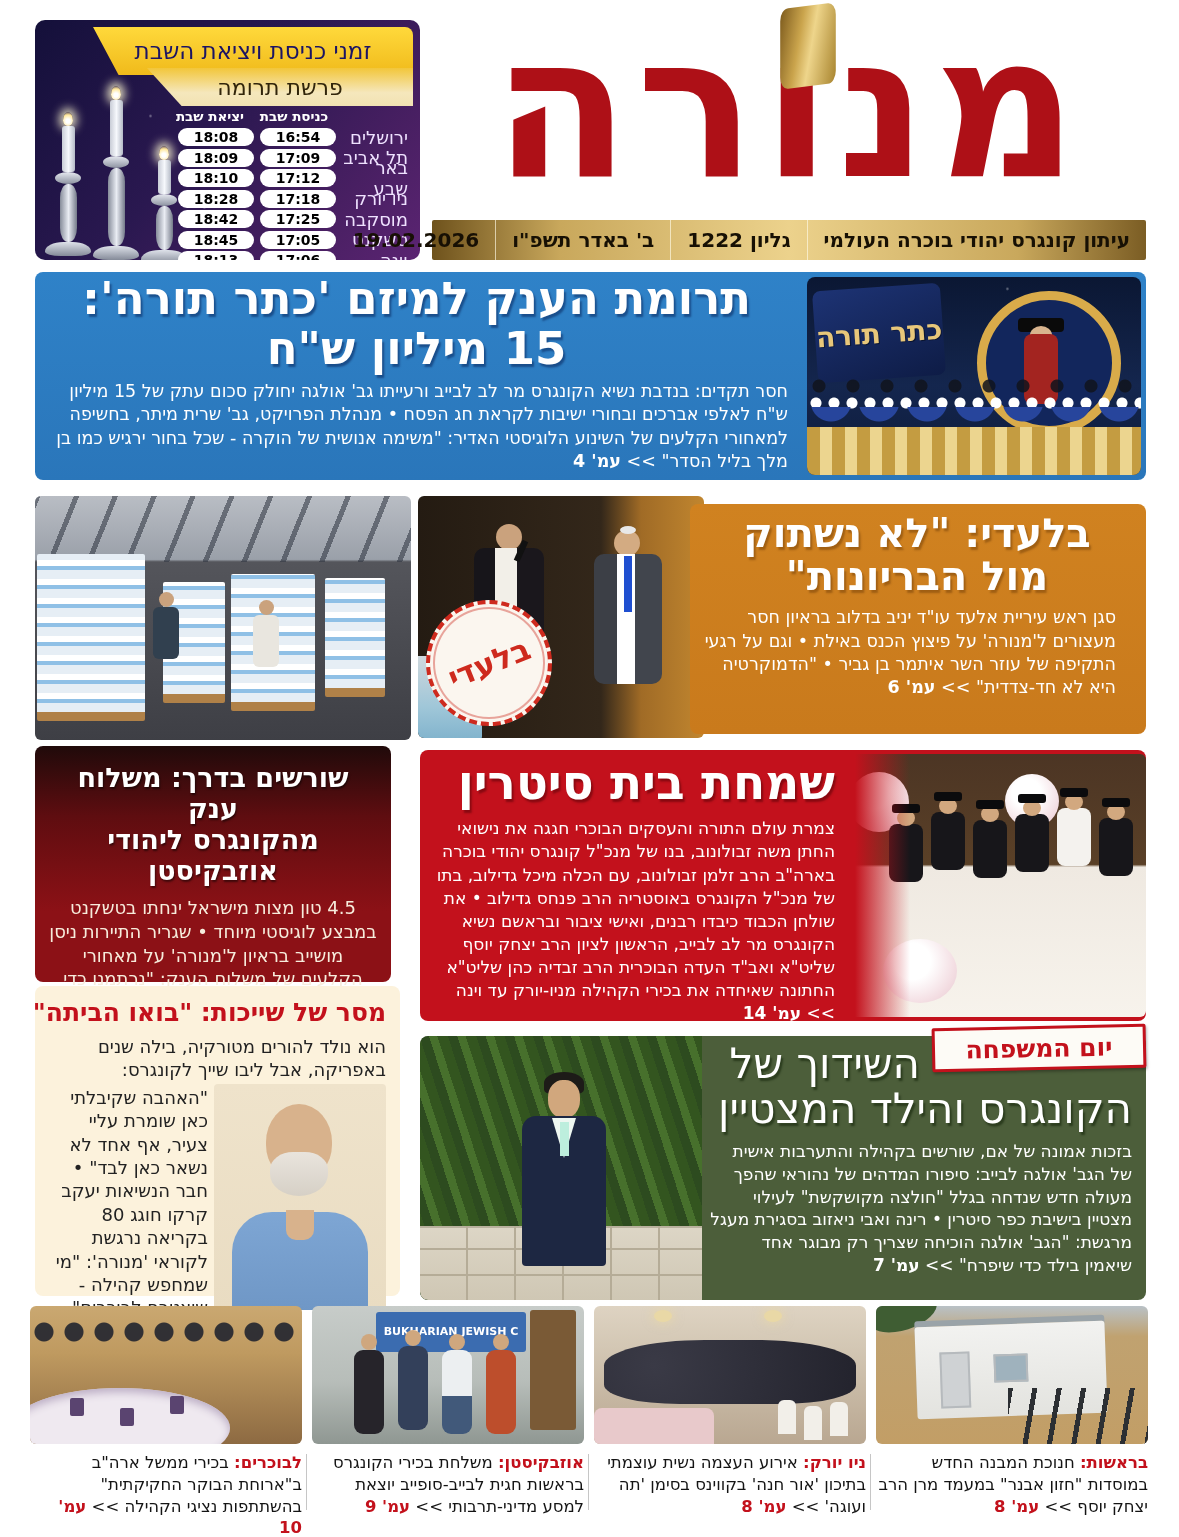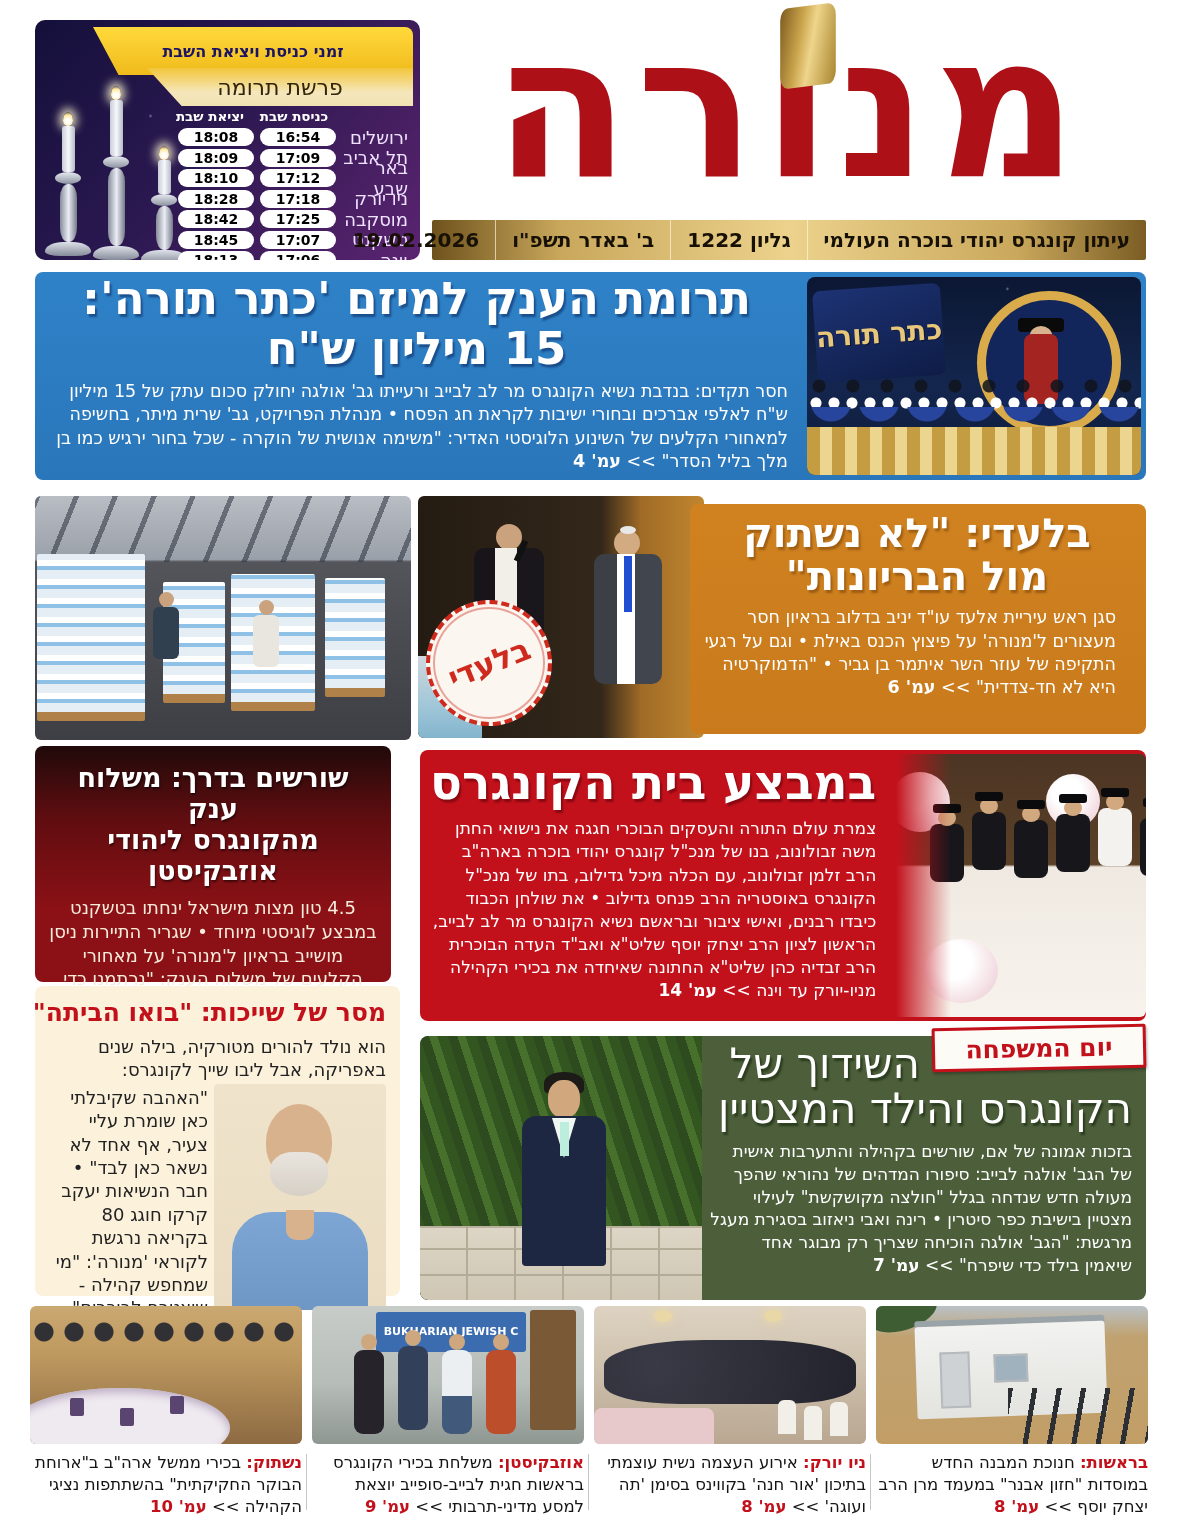--- a/index.html
+++ b/index.html
@@ -12,21 +12,21 @@
     background-image:
       radial-gradient(2px 2px at 62% 56%, rgba(255,255,255,.7), transparent),
       radial-gradient(2px 2px at 82% 32%, rgba(255,255,255,.55), transparent),
       radial-gradient(2px 2px at 44% 78%, rgba(255,255,255,.5), transparent),
       radial-gradient(2px 2px at 30% 40%, rgba(255,255,255,.4), transparent),
       linear-gradient(130deg,#14103a 0%,#2a1850 45%,#481f62 78%,#5b2472 100%);}
   .band1{position:absolute;top:7px;right:7px;left:58px;height:48px;
     background:linear-gradient(180deg,#ffd93b,#f0ba1b);
     clip-path:polygon(0 0,100% 0,100% 100%,8% 100%);border-radius:0 8px 0 0;
     display:flex;align-items:center;justify-content:center;
-    color:#1b1464;font-weight:bold;font-size:16px}
+    color:#1b1464;font-weight:normal;font-size:23px}
   .band2{position:absolute;top:48px;right:7px;left:112px;height:38px;
     background:linear-gradient(180deg,#f2c63a 0%,#f5e7bc 65%,#f1e2b2 100%);
     clip-path:polygon(0 0,100% 0,100% 100%,13% 100%);
     display:flex;align-items:center;justify-content:center;
     color:#31250a;font-weight:normal;font-size:22px}
   .candles{position:absolute;left:6px;top:34px;width:150px;height:206px}
   .cs{position:absolute;bottom:0;display:flex;flex-direction:column;align-items:center}
   .flame{width:10px;height:14px;border-radius:50% 50% 50% 50%/62% 62% 38% 38%;
     background:radial-gradient(circle at 50% 65%,#ffffff 20%,#ffe79a 60%,rgba(255,230,150,0));
     box-shadow:0 0 10px 4px rgba(255,250,210,.85)}
@@ -287,21 +287,21 @@
         <div class="pill">17:18</div>
         <div class="pill">18:28</div>
       </div>
       <div class="sh-row">
         <div class="sh-city">מוסקבה</div>
         <div class="pill">17:25</div>
         <div class="pill">18:42</div>
       </div>
       <div class="sh-row">
         <div class="sh-city">טשקנט</div>
-        <div class="pill">17:07</div>
+        <div class="pill">17:05</div>
         <div class="pill">18:45</div>
       </div>
       <div class="sh-row">
         <div class="sh-city">וינה</div>
         <div class="pill">17:06</div>
         <div class="pill">18:13</div>
       </div>
     </div>
   </div>
 
@@ -394,21 +394,21 @@
       <div class="fl-ball" style="left:150px;top:20px;width:54px;height:54px"></div>
       <div class="fl-ball" style="left:28px;bottom:14px;width:74px;height:64px"></div>
       <div class="guest" style="left:34px;top:70px"></div>
       <div class="guest" style="left:76px;top:58px"></div>
       <div class="guest" style="left:118px;top:66px"></div>
       <div class="guest" style="left:160px;top:60px"></div>
       <div class="guest" style="left:202px;top:54px;background:#f4f2ee"></div>
       <div class="guest" style="left:244px;top:64px"></div>
     </div>
     <div class="wed-text">
-      <div class="wed-hl">במבצע בית הקונגרס</div>
+      <div class="wed-hl">שמחת בית סיטרין</div>
       <div class="wed-body">
         <span>צמרת עולם התורה והעסקים הבוכרי חגגה את נישואי החתן משה זבולונוב, בנו של מנכ"ל קונגרס יהודי בוכרה בארה"ב הרב זלמן זבולונוב, עם הכלה מיכל גדילוב, בתו של מנכ"ל הקונגרס באוסטריה הרב פנחס גדילוב • את שולחן הכבוד כיבדו רבנים, ואישי ציבור ובראשם נשיא הקונגרס מר לב לבייב, הראשון לציון הרב יצחק יוסף שליט"א ואב"ד העדה הבוכרית הרב זבדיה כהן שליט"א החתונה שאיחדה את בכירי הקהילה מניו-יורק עד וינה &gt;&gt; </span><span class="pref">עמ' 14</span>
       </div>
     </div>
   </div>
 
   <div class="abs" id="belong">
     <div class="bel-hl">מסר של שייכות: "בואו הביתה"</div>
     <div class="bel-body">הוא נולד להורים מטורקיה, בילה שנים באפריקה, אבל ליבו שייך לקונגרס:</div>
     <div class="bel-row">
@@ -475,21 +475,21 @@
   <div class="strip-photo" id="sp4">
     <div class="palm"></div>
     <div class="bld">
       <div class="door2"></div>
       <div class="win"></div>
     </div>
     <div class="rail"></div>
   </div>
 
   <div class="cap" style="left:30px">
-    <span class="lead">נשתוק:</span><span> בכירי ממשל ארה"ב ב"ארוחת הבוקר החקיקתית" בהשתתפות נציגי הקהילה &gt;&gt; </span><span class="pg">עמ' 10</span>
+    <span class="lead">לבוכרים:</span><span> בכירי ממשל ארה"ב ב"ארוחת הבוקר החקיקתית" בהשתתפות נציגי הקהילה &gt;&gt; </span><span class="pg">עמ' 10</span>
   </div>
   <div class="cap" style="left:312px">
     <span class="lead">אוזבקיסטן:</span><span> משלחת בכירי הקונגרס בראשות חגית לבייב-סופייב יוצאת למסע מדיני-תרבותי &gt;&gt; </span><span class="pg">עמ' 9</span>
   </div>
   <div class="cap" style="left:594px">
     <span class="lead">ניו יורק:</span><span> אירוע העצמה נשית עוצמתי בתיכון 'אור חנה' בקווינס בסימן 'תה ועוגה' &gt;&gt; </span><span class="pg">עמ' 8</span>
   </div>
   <div class="cap" style="left:876px">
     <span class="lead">בראשות:</span><span> חנוכת המבנה החדש במוסדות "חזון אבנר" במעמד מרן הרב יצחק יוסף &gt;&gt; </span><span class="pg">עמ' 8</span>
   </div>

